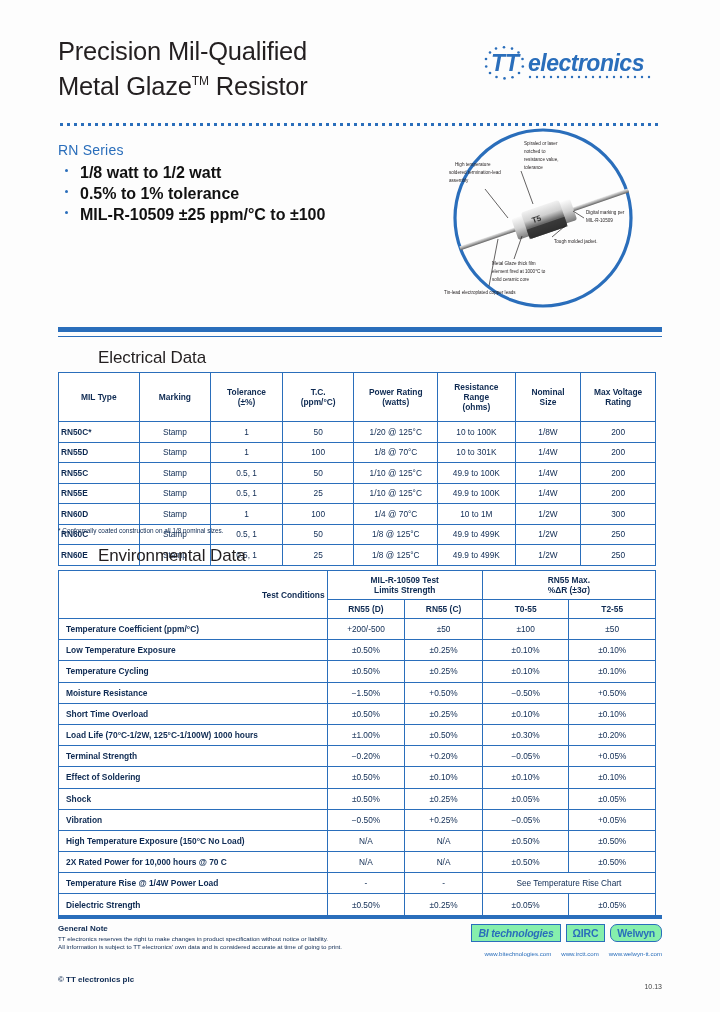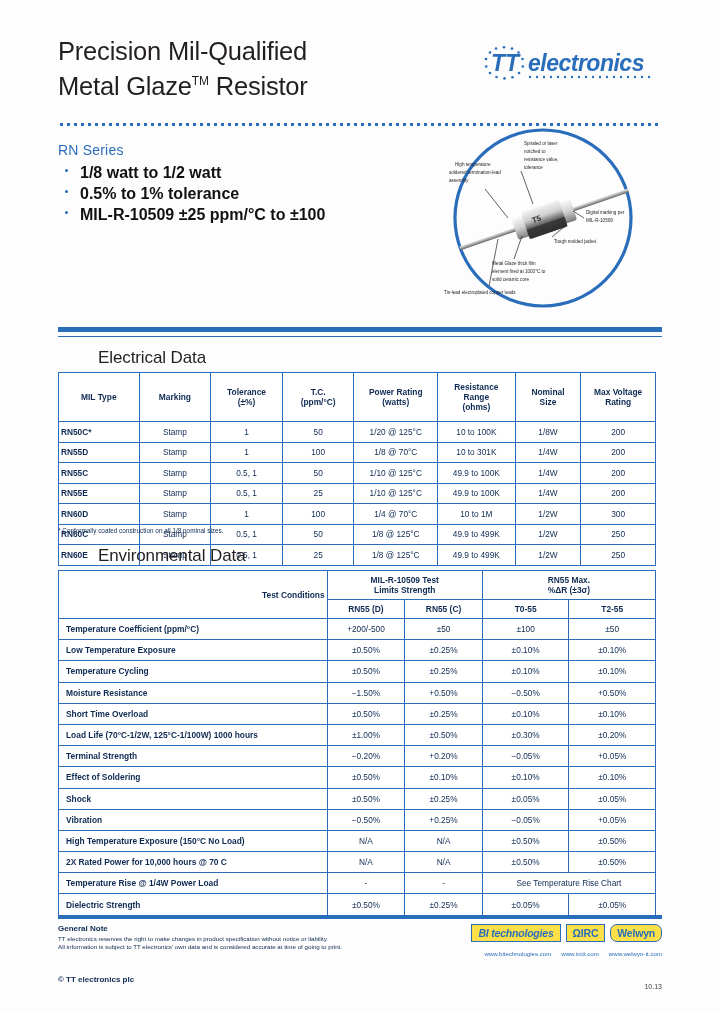--- a/index.html
+++ b/index.html
@@ -100,21 +100,21 @@
 
   
   .foot-bar{position:absolute;left:58px;top:915px;width:604px;height:4px;background:#2a6ebb;}
   .foot-left{position:absolute;left:58px;top:924px;width:380px;}
   .gn-title{font-size:8px;font-weight:bold;color:#0e2a52;margin-bottom:2px;}
   .gn-body{font-size:6.2px;color:#0e2a52;line-height:8px;}
   .copyright{position:absolute;left:58px;top:975px;font-size:8px;font-weight:bold;color:#0e2a52;}
   .foot-right{position:absolute;right:58px;top:924px;width:236px;text-align:right;}
   .logo-row{display:flex;justify-content:flex-end;gap:5px;}
   .brand{
-    border:1.6px solid #2a6ebb;color:#2a6ebb;background:#fde047;
+    border:1.6px solid #2a6ebb;color:#2a6ebb;background:#86efac;
     font-size:10.5px;font-weight:bold;font-style:italic;
     padding:2px 6px;line-height:12px;letter-spacing:-.2px;white-space:nowrap;
   }
   .brand.b2{font-style:normal;}
   .brand.b3{font-style:normal;border-radius:7px;}
   .urls{margin-top:8px;font-size:6.1px;color:#2a6ebb;display:flex;justify-content:flex-end;gap:10px;}
   .pagenum{position:absolute;right:58px;top:983px;font-size:7px;color:#444;}
 
   .cal-txt{font-size:4.6px;fill:#231f20;font-family:"Liberation Sans",sans-serif;}
 </style>

